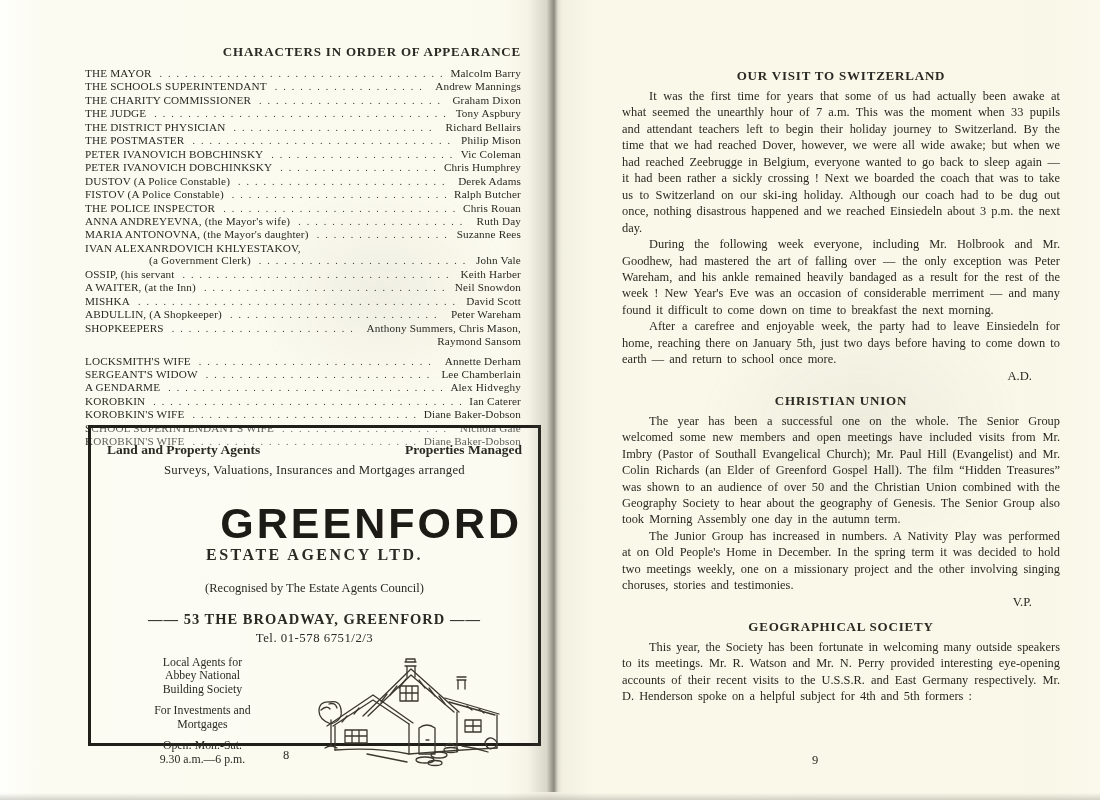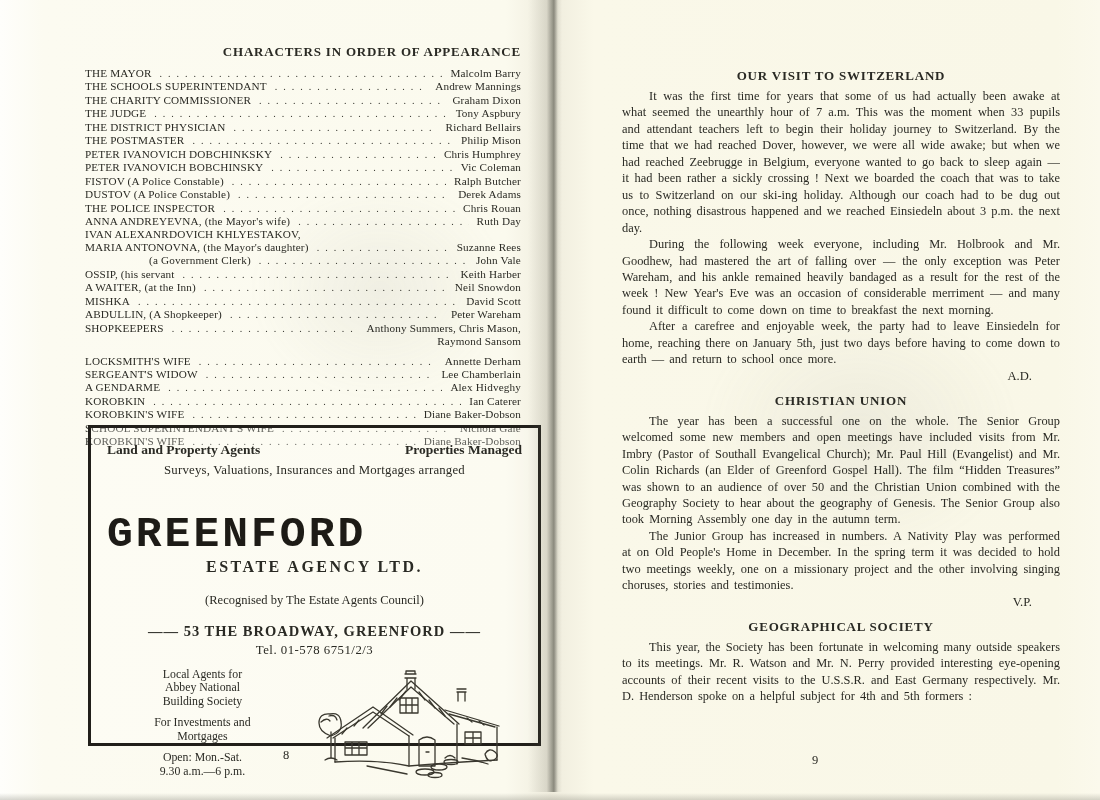--- a/index.html
+++ b/index.html
@@ -51,22 +51,22 @@
 
   
   .ad {
     position:absolute; left:3px; top:381px; width:453px; height:321px;
     border:3px solid #211f1a; padding:14px 16px 8px 16px;
     background:rgba(255,255,252,0.25);
   }
   .ad-head { display:flex; justify-content:space-between; font-weight:bold; font-size:13.5px; }
   .ad-sub { text-align:center; font-size:12.8px; margin-top:5px; letter-spacing:0.2px; }
   .brand {
-    text-align:left; margin-top:38px;
-    font-family:Liberation Mono, monospace;
+    text-align:right; margin-top:26px;
+    font-family:Liberation Sans, sans-serif;
     font-size:43px; font-weight:bold; letter-spacing:3px; line-height:0.9;
     color:#1d1b16;
   }
   .brand-sub { text-align:center; font-weight:bold; font-size:16px; letter-spacing:2.5px; margin-top:3px; }
   .recognised { text-align:center; font-size:12.5px; margin-top:17px; }
   .address { text-align:center; font-weight:bold; font-size:14.5px; letter-spacing:1px; margin-top:15px; }
   .tel { text-align:center; font-size:12.8px; margin-top:3px; letter-spacing:0.5px; }
   .ad-bottom { display:flex; margin-top:10px; align-items:flex-start; }
   .ad-left { width:46%; text-align:center; font-size:11.8px; line-height:13.5px; }
   .ad-left .blk { margin-bottom:8px; }
@@ -125,56 +125,56 @@
           <span class="role">THE DISTRICT PHYSICIAN</span>
           <span class="leader"></span>
           <span class="actor">Richard Bellairs</span>
         </div>
         <div class="cast-row">
           <span class="role">THE POSTMASTER</span>
           <span class="leader"></span>
           <span class="actor">Philip Mison</span>
         </div>
         <div class="cast-row">
+          <span class="role">PETER IVANOVICH BOBCHINSKY</span>
+          <span class="leader"></span>
+          <span class="actor">Vic Coleman</span>
+        </div>
+        <div class="cast-row">
           <span class="role">PETER IVANOVICH DOBCHINKSKY</span>
           <span class="leader"></span>
           <span class="actor">Chris Humphrey</span>
         </div>
         <div class="cast-row">
-          <span class="role">PETER IVANOVICH BOBCHINSKY</span>
-          <span class="leader"></span>
-          <span class="actor">Vic Coleman</span>
+          <span class="role">DUSTOV (A Police Constable)</span>
+          <span class="leader"></span>
+          <span class="actor">Derek Adams</span>
         </div>
         <div class="cast-row">
           <span class="role">FISTOV (A Police Constable)</span>
           <span class="leader"></span>
           <span class="actor">Ralph Butcher</span>
         </div>
         <div class="cast-row">
-          <span class="role">DUSTOV (A Police Constable)</span>
-          <span class="leader"></span>
-          <span class="actor">Derek Adams</span>
-        </div>
-        <div class="cast-row">
           <span class="role">THE POLICE INSPECTOR</span>
           <span class="leader"></span>
           <span class="actor">Chris Rouan</span>
         </div>
         <div class="cast-row">
           <span class="role">ANNA ANDREYEVNA, (the Mayor's wife)</span>
           <span class="leader"></span>
           <span class="actor">Ruth Day</span>
         </div>
         <div class="cast-row">
+          <span class="role">MARIA ANTONOVNA, (the Mayor's daughter)</span>
+          <span class="leader"></span>
+          <span class="actor">Suzanne Rees</span>
+        </div>
+        <div class="cast-row">
           <span class="role">IVAN ALEXANRDOVICH KHLYESTAKOV,</span>
-        </div>
-        <div class="cast-row">
-          <span class="role">MARIA ANTONOVNA, (the Mayor's daughter)</span>
-          <span class="leader"></span>
-          <span class="actor">Suzanne Rees</span>
         </div>
         <div class="cast-row indent">
           <span class="role">(a Government Clerk)</span>
           <span class="leader"></span>
           <span class="actor">John Vale</span>
         </div>
         <div class="cast-row">
           <span class="role">OSSIP, (his servant</span>
           <span class="leader"></span>
           <span class="actor">Keith Harber</span>

